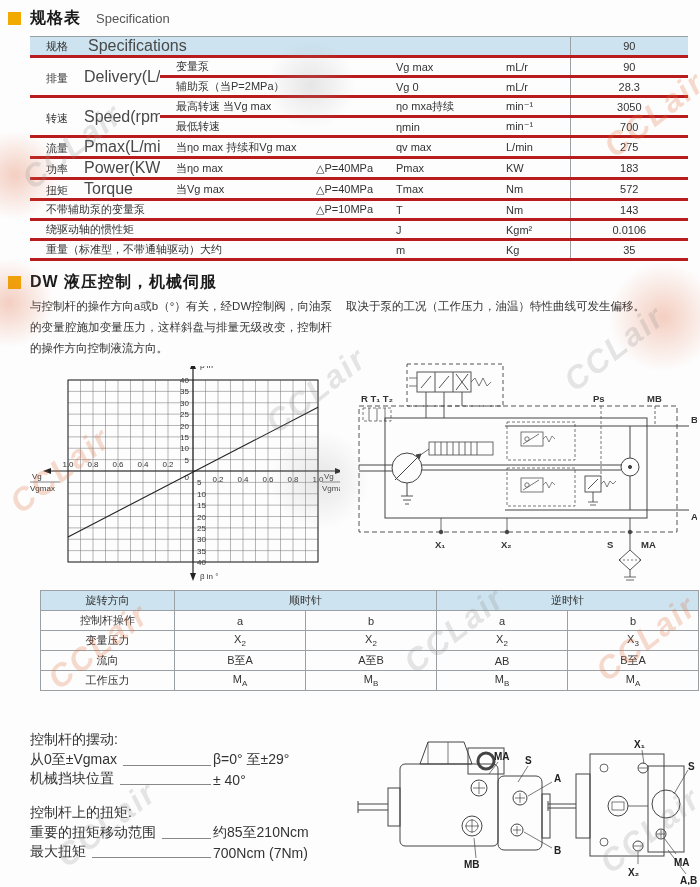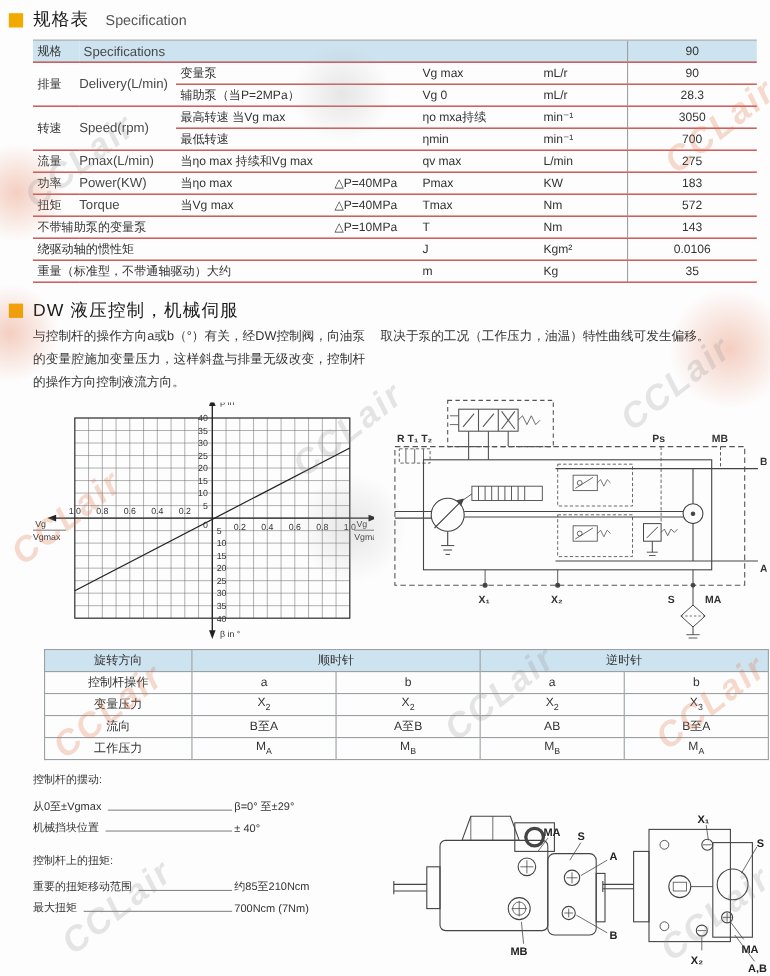--- a/index.html
+++ b/index.html
@@ -5,38 +5,38 @@
   * { box-sizing: border-box; }
   html,body { margin:0; padding:0; }
   body {
     width:700px; height:887px; position:relative; background:#fdfdfd;
     font-family:"Liberation Sans","DejaVu Sans",sans-serif; color:#222; overflow:hidden;
   }
   .abs { position:absolute; }
   
   .sec-title { position:absolute; display:flex; align-items:center; gap:9px; }
   .sec-title .sq { width:13px; height:13px; background:#F2A900; flex:none; }
-  .sec-title .zh { font-size:16px; font-weight:normal; color:#1a1a1a; letter-spacing:1px;}
+  .sec-title .zh { font-size:16px; font-weight:bold; color:#1a1a1a; letter-spacing:1px;}
   .sec-title .en { font-size:13px; color:#555; margin-left:6px; }
   
   table.spec { position:absolute; left:30px; top:36px; width:658px; border-collapse:collapse; table-layout:fixed; font-size:11px; color:#333; }
-  table.spec td { height:20px; padding:0 4px; border-bottom:1px solid #b91c1c; vertical-align:middle; white-space:nowrap; overflow:hidden; }
+  table.spec td { height:20px; padding:0 16px; border-bottom:3px solid #b91c1c; vertical-align:middle; white-space:nowrap; overflow:hidden; }
   table.spec tr.hdr td { background:#cde3ef; border-top:1px solid #9aa0a3; }
   table.spec td.val { border-left:1px solid #9aa0a3; text-align:center; }
   table.spec td .zh2 { display:inline-block; min-width:38px; }
-  table.spec td .en2 { font-size:12px; color:#484848; }
+  table.spec td .en2 { font-size:16px; color:#484848; }
   
   table.rot { position:absolute; left:40px; top:590px; width:658px; border-collapse:collapse; table-layout:fixed; font-size:11px; color:#333; text-align:center; }
   table.rot td { border:1px solid #9aa0a3; height:20px; padding:0 2px; }
   table.rot tr.hdr td { background:#cde3ef; }
   sub { font-size:8px; }
   
   .para { position:absolute; font-size:11.5px; line-height:21px; color:#333; text-align:justify; }
   
-  .ctl { position:absolute; left:30px; top:702px; width:315px; font-size:10px; color:#333; }
+  .ctl { position:absolute; left:30px; top:731px; width:315px; font-size:14px; color:#333; }
   .ctl .row { display:flex; align-items:flex-end; height:19px; }
   .ctl .lbl { flex:none; white-space:nowrap; }
   .ctl .fill { flex:1; border-bottom:1px solid #888; margin:0 2px 3px 6px; }
   .ctl .val { flex:none; width:132px; text-align:left; white-space:nowrap; }
   .ctl .t { height:19px; }
   .ctl .sp { height:16px; }
   
   .wm { position:absolute; font-size:32px; font-weight:bold; font-style:italic; letter-spacing:2px;
         color:#8d8d8d; opacity:.22; transform:rotate(-38deg); pointer-events:none; z-index:5; }
   .wm.o { color:#e0703f; opacity:.25; }

